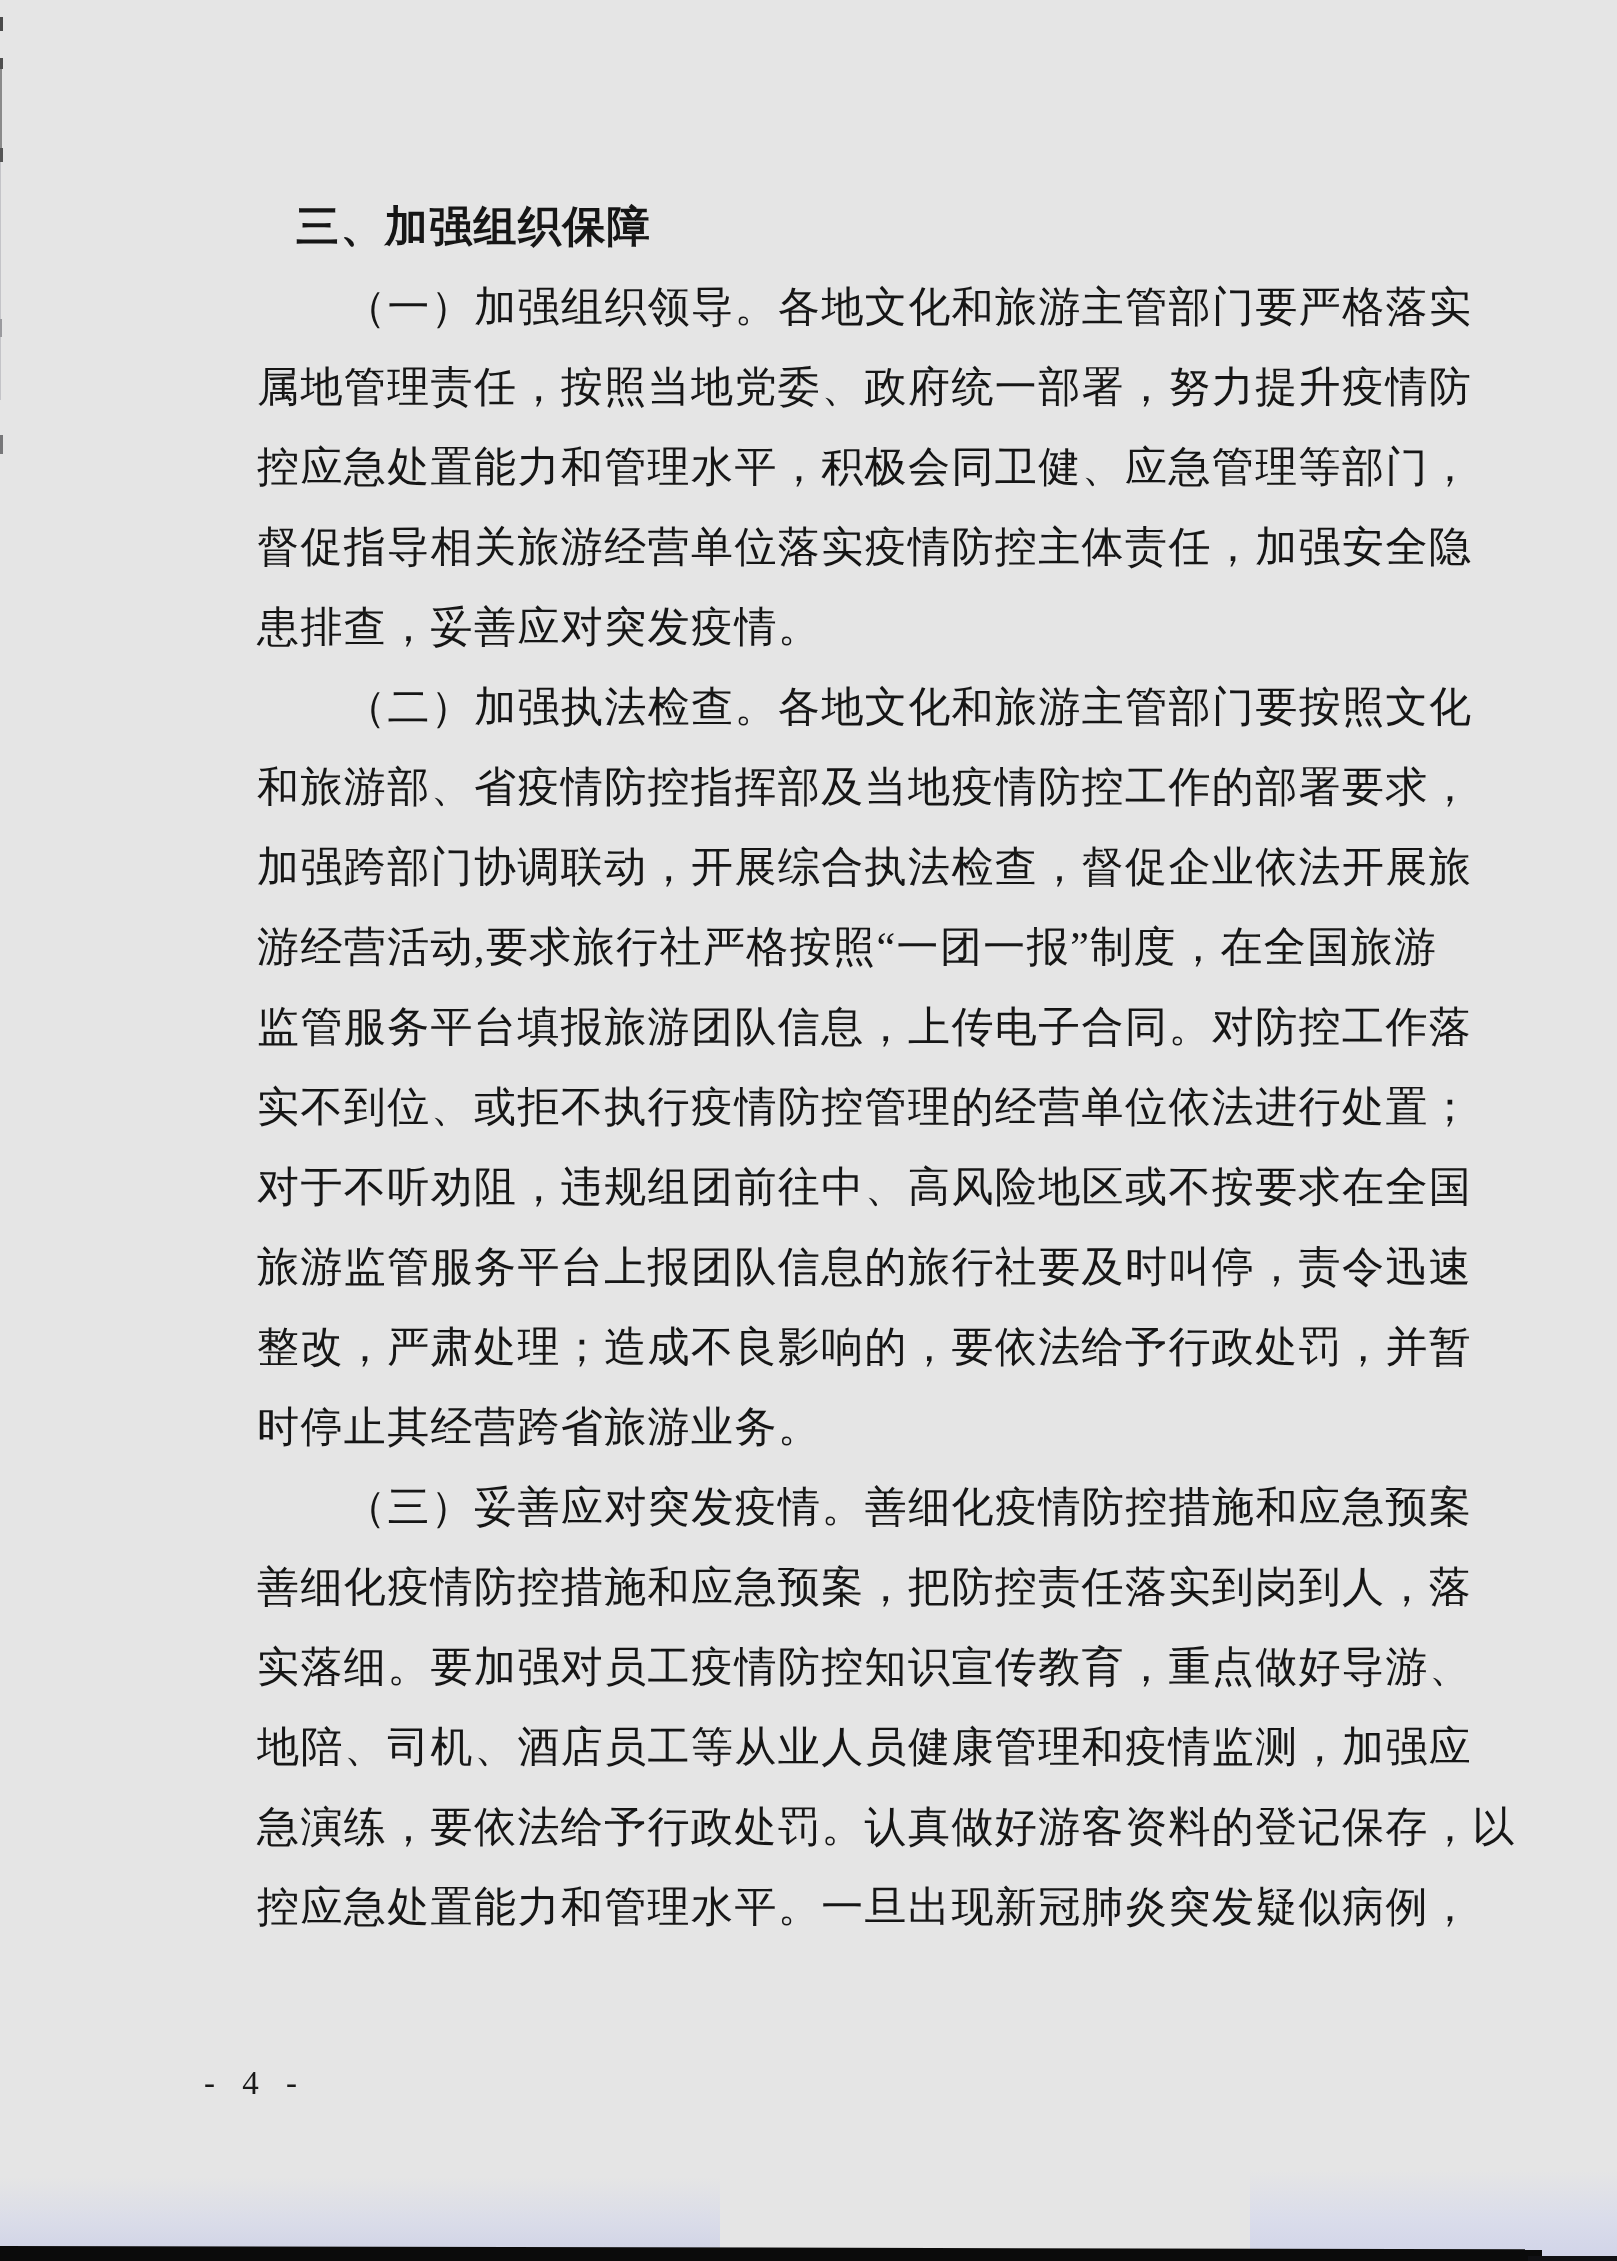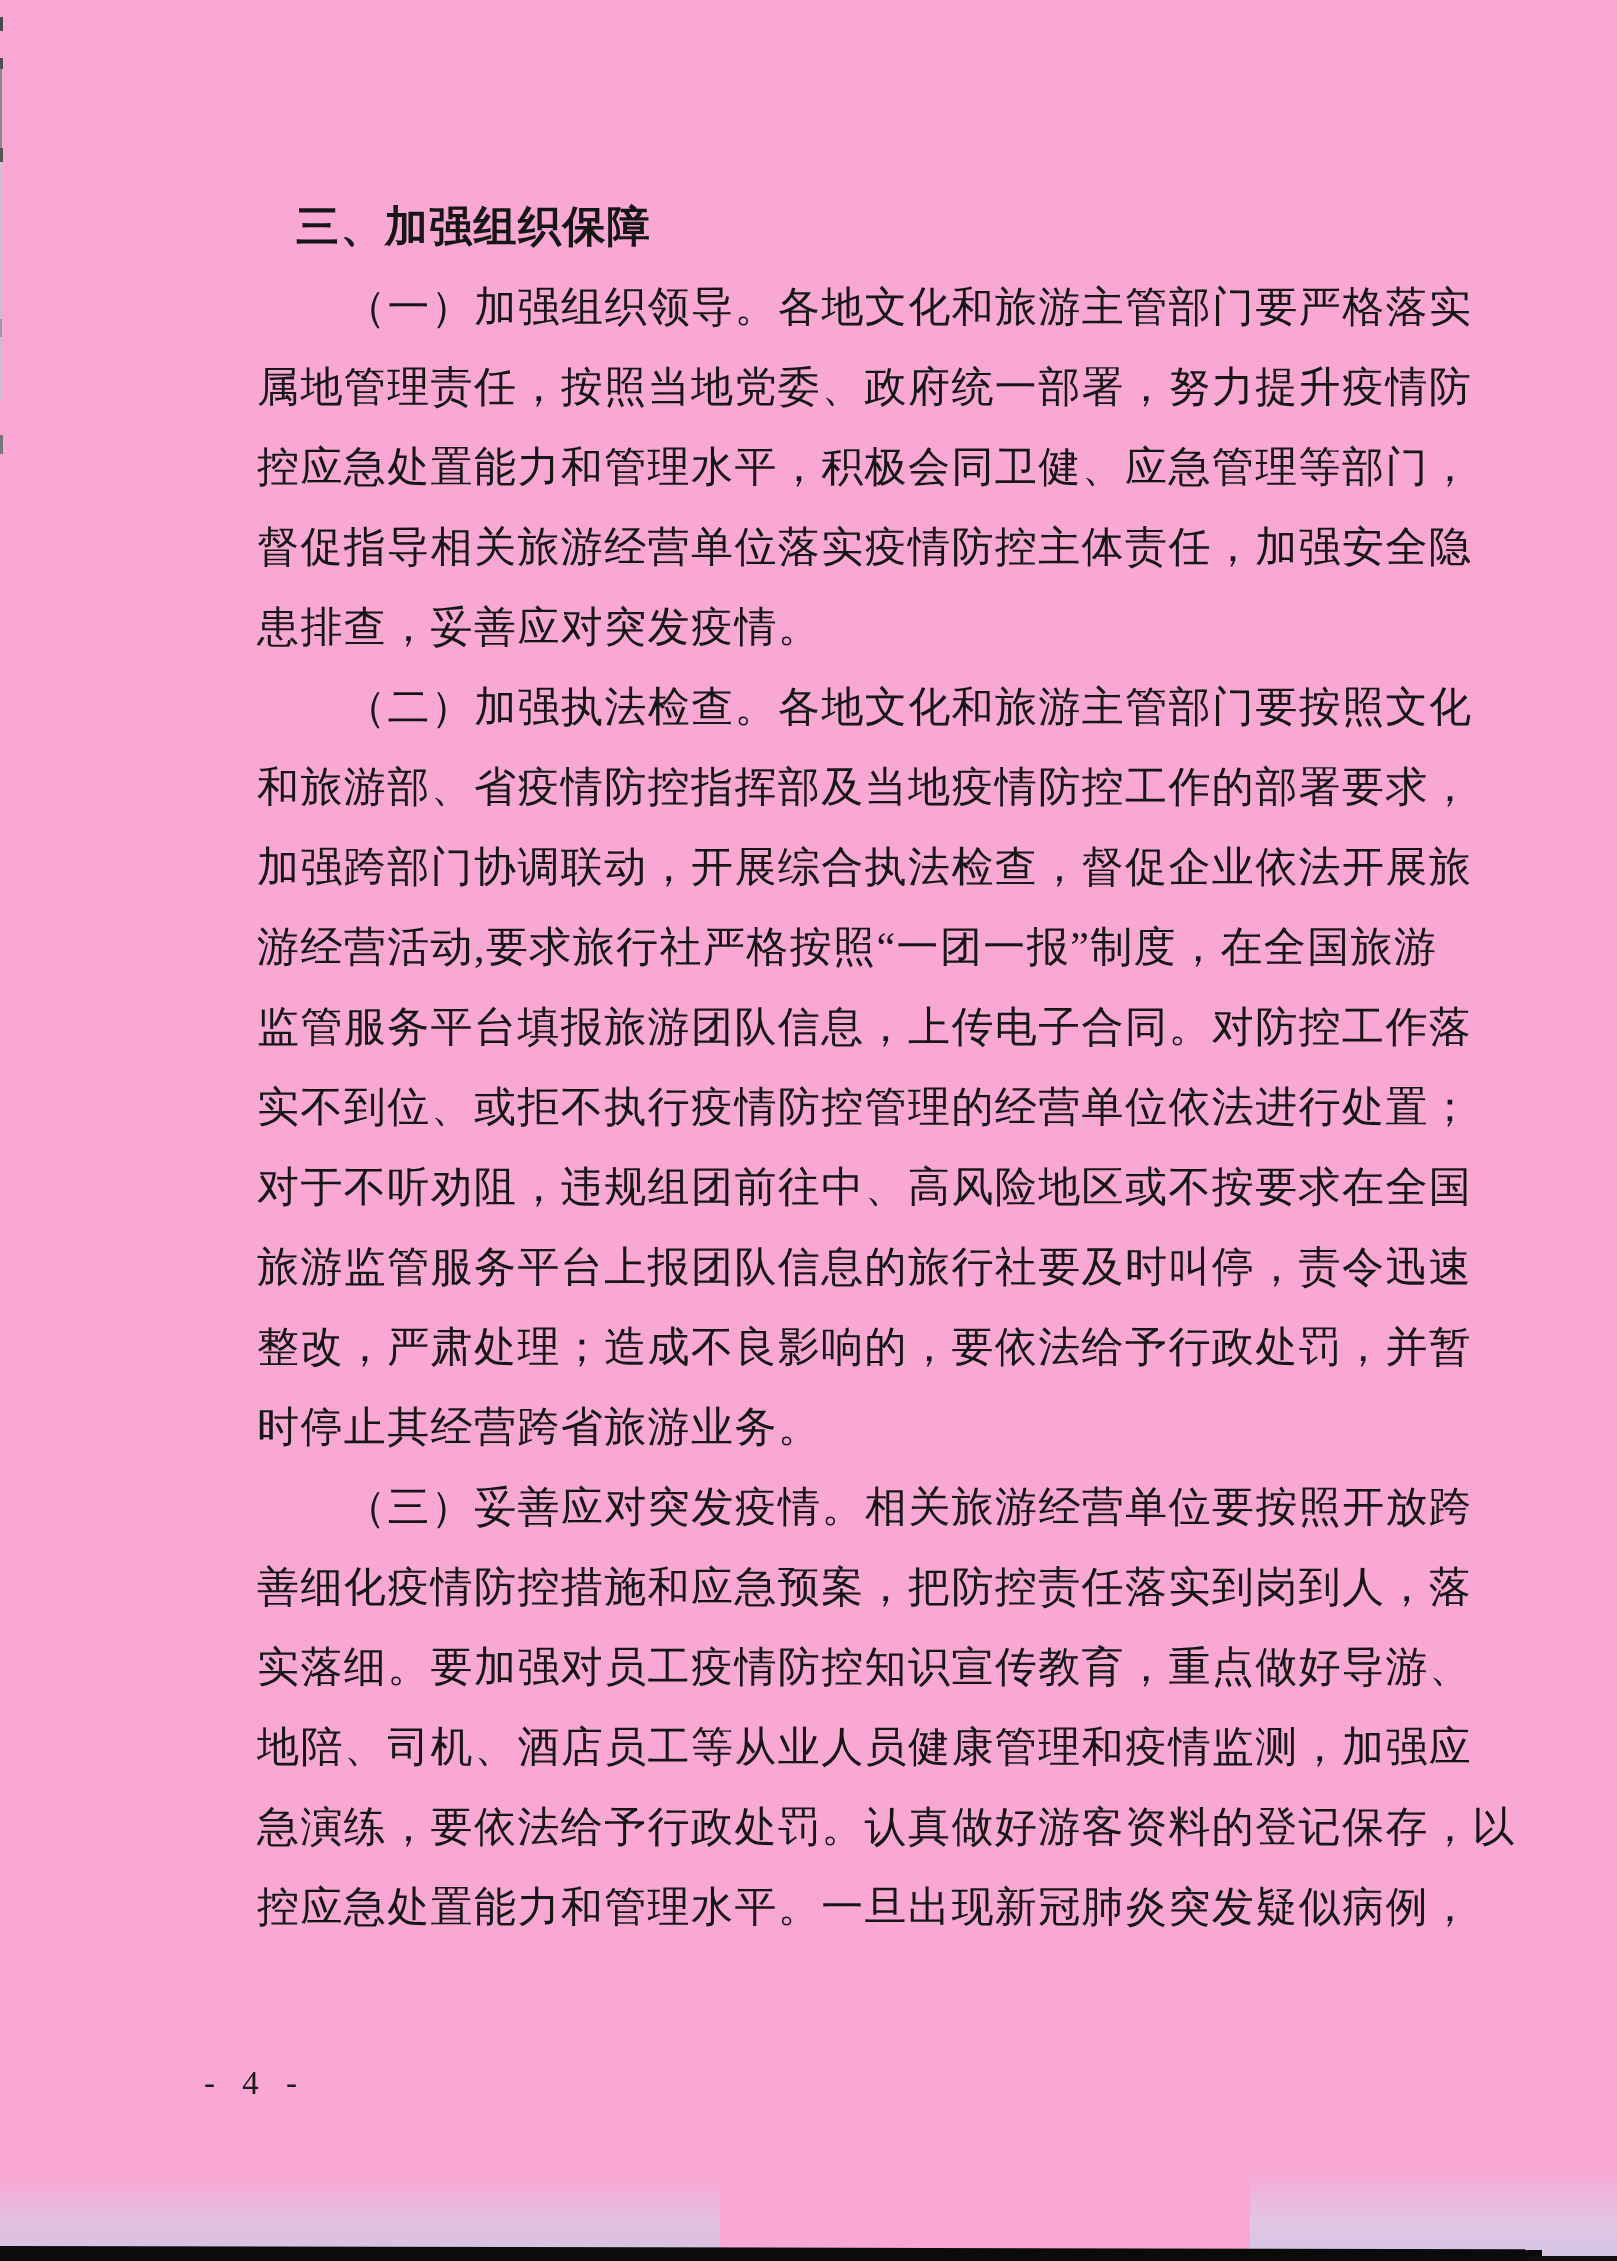--- a/index.html
+++ b/index.html
@@ -10,21 +10,21 @@
     width: 1618px;
     height: 2261px;
     position: relative;
     background: #ffffff;
     overflow: hidden;
     font-family: "Liberation Serif", "DejaVu Serif", serif;
   }
   .page {
     position: absolute;
     inset: 0;
-    background: #f9a8d4;
+    background: #e5e5e5;
   }
   .text-block {
     position: absolute;
     left: 209px;
     top: 187px;
     width: 1263px;
     color: #161616;
   }
   .heading {
     font-size: 43px;
@@ -111,21 +111,21 @@
     <div class="line">和旅游部、省疫情防控指挥部及当地疫情防控工作的部署要求，</div>
     <div class="line">加强跨部门协调联动，开展综合执法检查，督促企业依法开展旅</div>
     <div class="line">游经营活动,要求旅行社严格按照“一团一报”制度，在全国旅游</div>
     <div class="line">监管服务平台填报旅游团队信息，上传电子合同。对防控工作落</div>
     <div class="line">实不到位、或拒不执行疫情防控管理的经营单位依法进行处置；</div>
     <div class="line">对于不听劝阻，违规组团前往中、高风险地区或不按要求在全国</div>
     <div class="line">旅游监管服务平台上报团队信息的旅行社要及时叫停，责令迅速</div>
     <div class="line">整改，严肃处理；造成不良影响的，要依法给予行政处罚，并暂</div>
     <div class="line">时停止其经营跨省旅游业务。</div>
 
-    <div class="line indent">（三）妥善应对突发疫情。相关旅游经营单位要按照开放跨</div>
+    <div class="line indent">（三）妥善应对突发疫情。善细化疫情防控措施和应急预案</div>
     <div class="line">善细化疫情防控措施和应急预案，把防控责任落实到岗到人，落</div>
     <div class="line">实落细。要加强对员工疫情防控知识宣传教育，重点做好导游、</div>
     <div class="line">地陪、司机、酒店员工等从业人员健康管理和疫情监测，加强应</div>
     <div class="line">急演练，要依法给予行政处罚。认真做好游客资料的登记保存，以</div>
     <div class="line">控应急处置能力和管理水平。一旦出现新冠肺炎突发疑似病例，</div>
   </div>
 
   <div class="page-number">- 4 -</div>
 
   <div class="edge-mark m1"></div>

